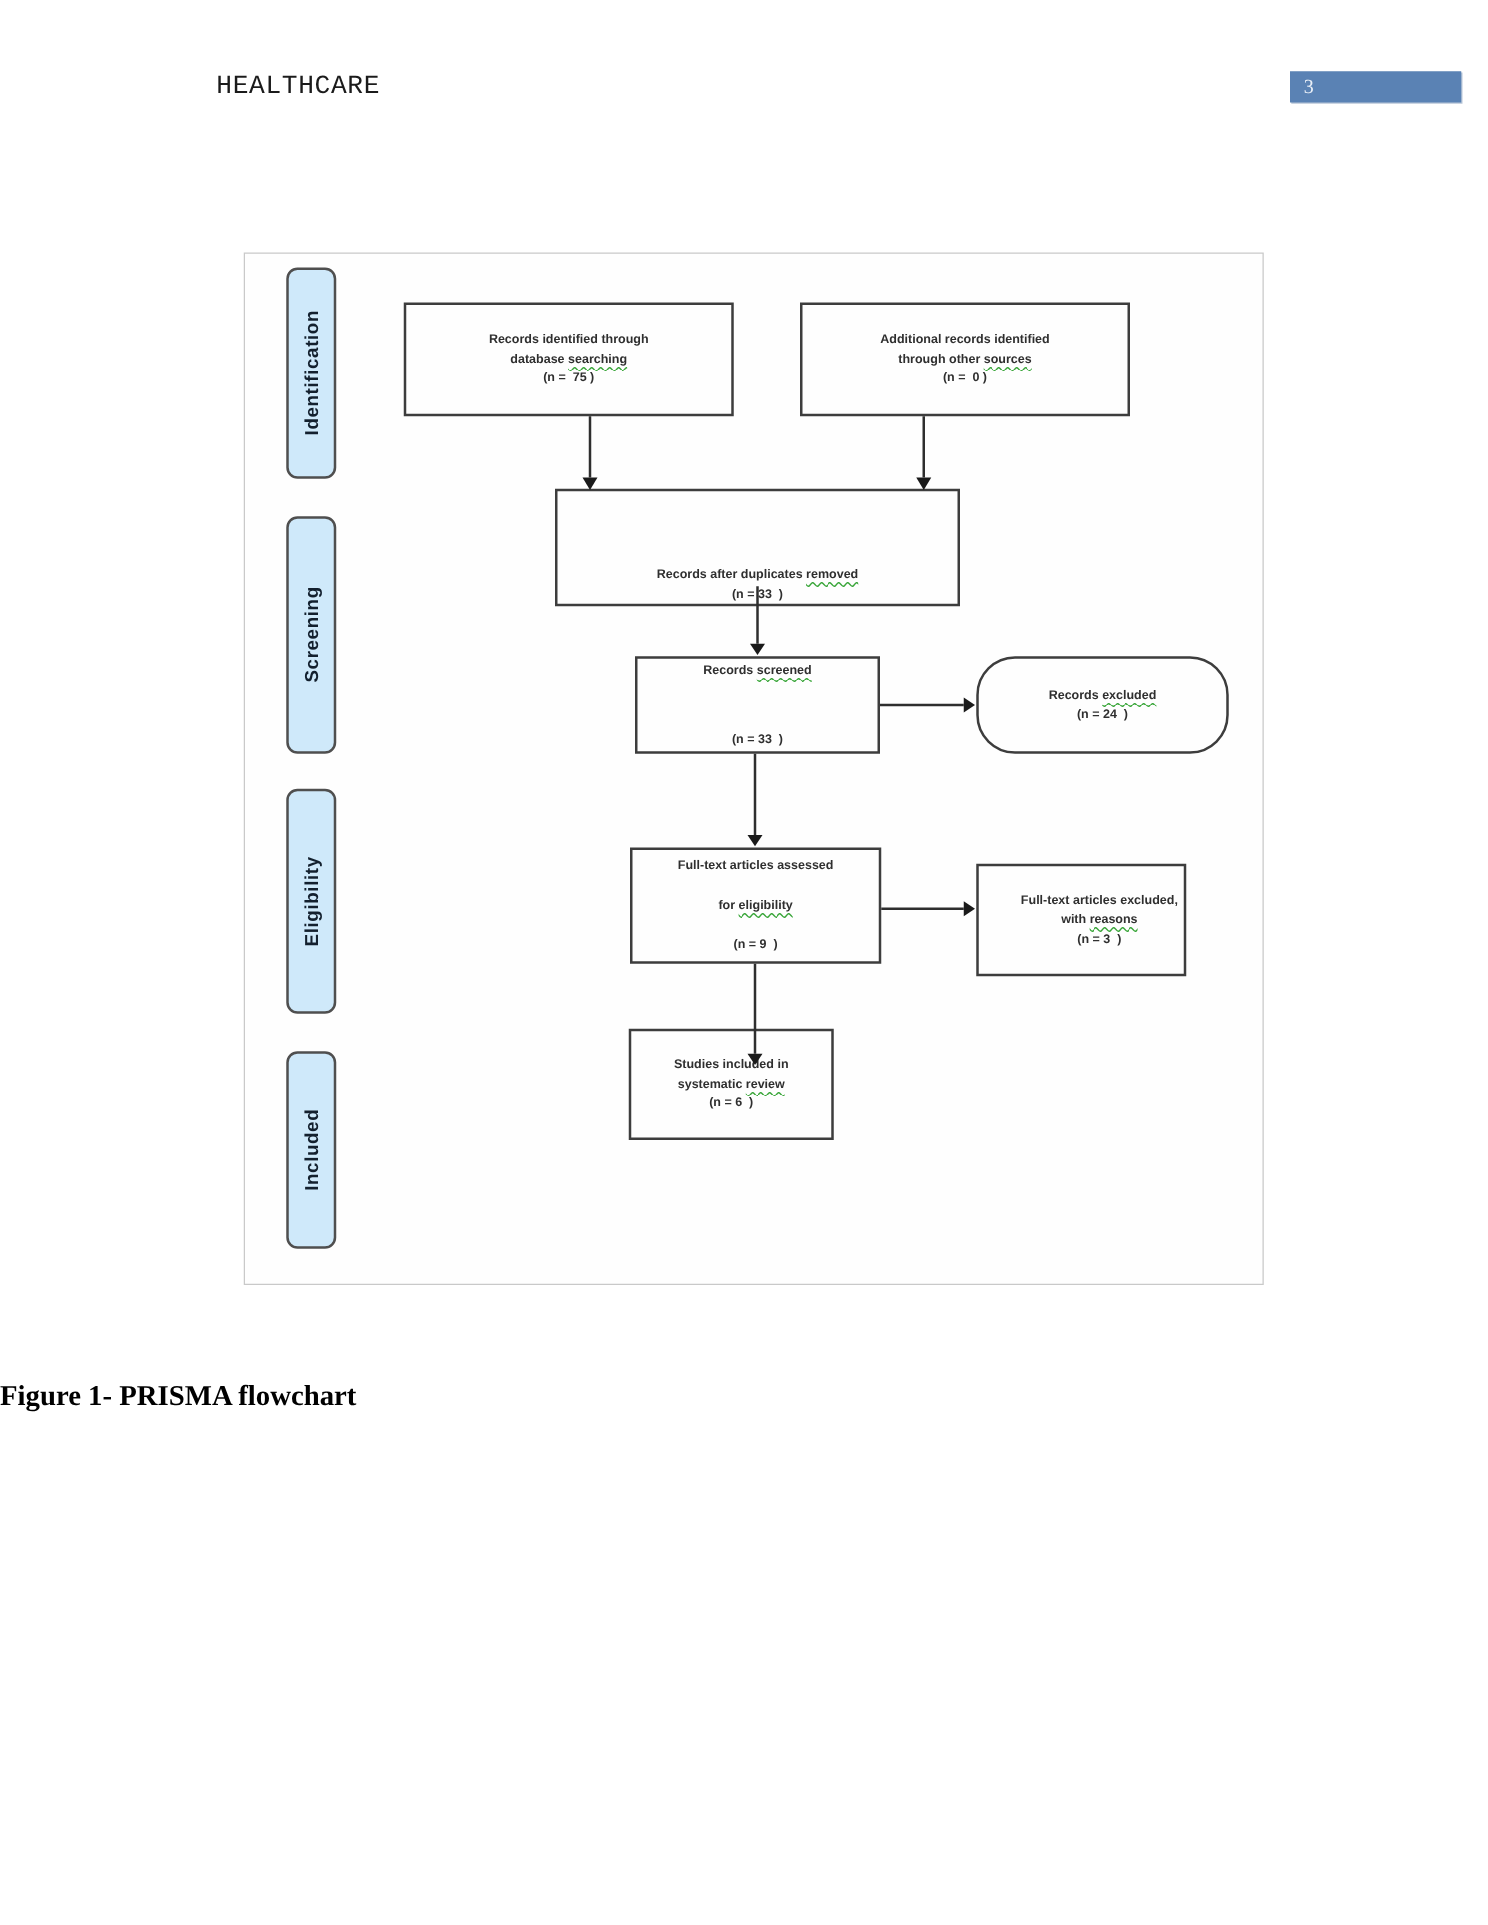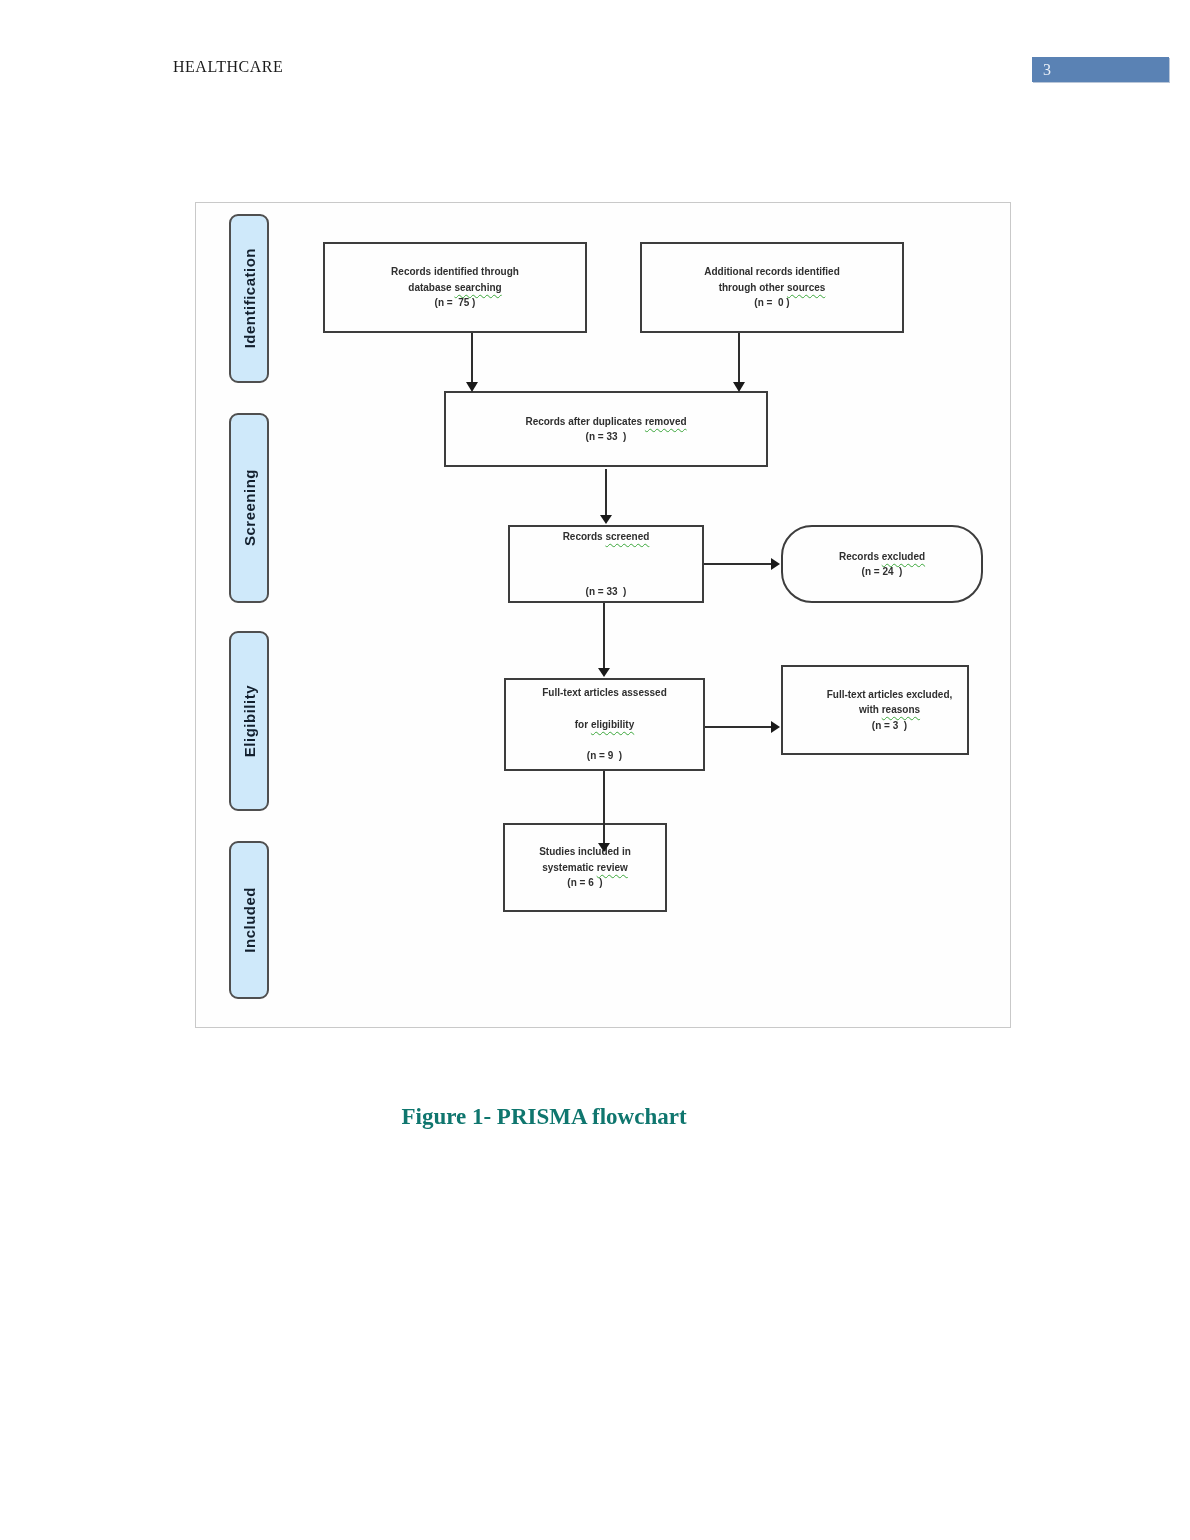--- a/index.html
+++ b/index.html
@@ -1,21 +1,21 @@
 <!DOCTYPE html>
 <html><head>
 <meta charset="utf-8">
 <style>
   html,body{margin:0;padding:0;background:#ffffff;}
   .page{position:relative;width:1190px;height:1540px;background:#ffffff;overflow:hidden;
         font-family:"Liberation Sans",sans-serif;}
 
   
   .running-head{position:absolute;left:173px;top:58px;
-        font-family:Liberation Serif, serif;font-size:16px;color:#1b1b1b;letter-spacing:.5px;}
+        font-family:Liberation Mono, monospace;font-size:21px;color:#1b1b1b;letter-spacing:.5px;}
   .page-num-box{position:absolute;left:1032px;top:57px;width:137px;height:25px;
         background:#5a82b4;box-shadow:1px 1px 0 #b9c6d8;}
   .page-num-box span{display:block;padding-left:11px;line-height:25px;
         font-family:"Liberation Serif",serif;font-size:16px;color:#e9eff7;}
 
   
   .figure-frame{position:absolute;left:195px;top:202px;width:814px;height:824px;margin:0;
         background:#fefefe;border:1px solid #c9c9c9;}
 
   
@@ -32,34 +32,34 @@
   
   .fbox{position:absolute;background:#fefefe;border:2px solid #3d3d3d;box-sizing:border-box;
         display:flex;flex-direction:column;align-items:center;justify-content:center;
         font-size:10px;font-weight:bold;color:#2f2f2f;line-height:1.55;text-align:center;}
   .box-line{white-space:pre;}
   .wavy{text-decoration:underline;text-decoration-style:wavy;
         text-decoration-color:#3aa63a;text-decoration-thickness:1px;text-underline-offset:3px;}
 
   #box-records-identified{left:127px;top:39px;width:264px;height:91px;}
   #box-additional-records{left:428px;top:39px;width:264px;height:91px;margin-left:16px;}
-  #box-duplicates-removed{left:248px;top:188px;width:324px;height:76px;}
+  #box-duplicates-removed{left:248px;top:188px;width:324px;height:94px;justify-content:flex-end;}
   #box-records-screened{left:312px;top:322px;width:196px;height:78px;gap:40px;}
   #box-records-excluded{left:585px;top:322px;width:202px;height:78px;border-radius:31px;}
   #box-fulltext-assessed{left:308px;top:475px;width:201px;height:93px;gap:16px;}
-  #box-fulltext-excluded{left:585px;top:462px;width:188px;height:90px;padding-left:29px;}
+  #box-fulltext-excluded{left:585px;top:488px;width:168px;height:90px;padding-left:29px;}
   #box-studies-included{left:307px;top:620px;width:164px;height:89px;}
 
   .arrows{position:absolute;left:0;top:0;width:814px;height:824px;pointer-events:none;}
   .arrows line{stroke:#2e2e2e;stroke-width:2;}
   .arrows polygon{fill:#1a1a1a;}
 
   
-  .caption{position:absolute;left:0;top:1104px;width:1088px;text-align:center;
-        font-family:"Liberation Serif",serif;font-weight:bold;font-size:23px;color:#0f766e;}
+  .caption{position:absolute;left:0;top:1104px;width:1088px;text-align:left;
+        font-family:"Liberation Serif",serif;font-weight:bold;font-size:23px;color:#000000;}
 </style>
 </head>
 <body>
 
 <div class="page">
 
   <span class="running-head">HEALTHCARE</span>
 
   <div class="page-num-box">
     <span>3</span>

